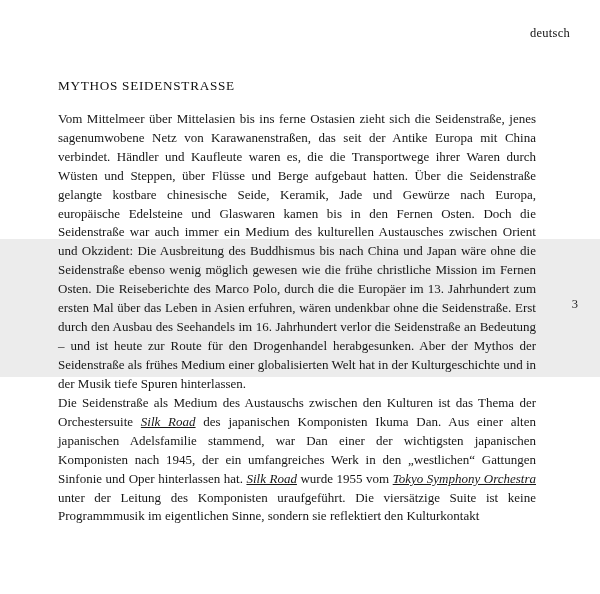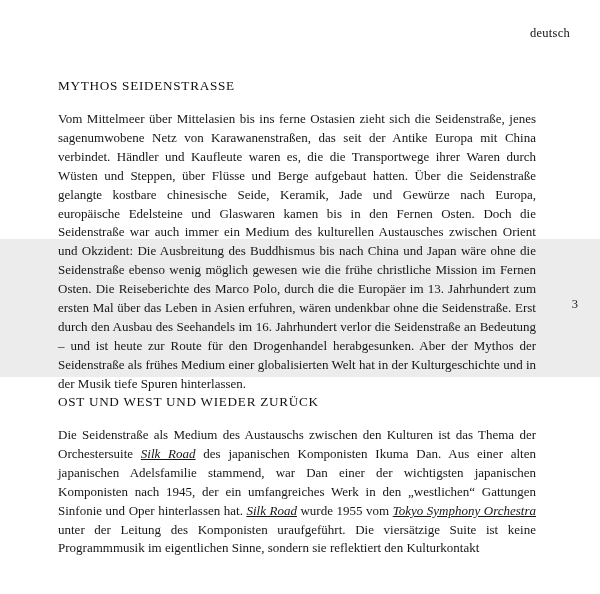--- a/index.html
+++ b/index.html
@@ -93,17 +93,16 @@
   <div class="lang-label">deutsch</div>
 
   <div class="page-number">3</div>
 
   <div class="block-one">
     <h2 class="section-heading">MYTHOS SEIDENSTRASSE</h2>
     <p class="para">Vom Mittelmeer über Mittelasien bis ins ferne Ostasien zieht sich die Seidenstraße, jenes sagenumwobene Netz von Karawanenstraßen, das seit der Antike Europa mit China verbindet. Händler und Kaufleute waren es, die die Transportwege ihrer Waren durch Wüsten und Steppen, über Flüsse und Berge aufgebaut hatten. Über die Seidenstraße gelangte kostbare chinesische Seide, Keramik, Jade und Gewürze nach Europa, europäische Edelsteine und Glaswaren kamen bis in den Fernen Osten. Doch die Seidenstraße war auch immer ein Medium des kulturellen Austausches zwischen Orient und Okzident: Die Ausbreitung des Buddhismus bis nach China und Japan wäre ohne die Seidenstraße ebenso wenig möglich gewesen wie die frühe christliche Mission im Fernen Osten. Die Reiseberichte des Marco Polo, durch die die Europäer im 13. Jahrhundert zum ersten Mal über das Leben in Asien erfuhren, wären undenkbar ohne die Seidenstraße. Erst durch den Ausbau des Seehandels im 16. Jahrhundert verlor die Seidenstraße an Bedeutung – und ist heute zur Route für den Drogenhandel herabgesunken. Aber der Mythos der Seidenstraße als frühes Medium einer globalisierten Welt hat in der Kulturgeschichte und in der Musik tiefe Spuren hinterlassen.</p>
   </div>
 
   <div class="block-two">
-    <h2 class="section-heading heading-2">OST UND WEST UND WIEDER ZURÜCK</h2>
     <p class="para" id="para2"><span>Die Seidenstraße als Medium des Austauschs zwischen den Kulturen ist das Thema der Orchestersuite </span><span class="ital">Silk Road</span><span> des japanischen Komponisten Ikuma Dan. Aus einer alten japanischen Adelsfamilie stammend, war Dan einer der wichtigsten japanischen Komponisten nach 1945, der ein umfangreiches Werk in den „westlichen“ Gattungen Sinfonie und Oper hinterlassen hat. </span><span class="ital">Silk Road</span><span> wurde 1955 vom </span><span class="ital">Tokyo Symphony Orchestra</span><span> unter der Leitung des Komponisten uraufgeführt. Die viersätzige Suite ist keine Programmmusik im eigentlichen Sinne, sondern sie reflektiert den Kulturkontakt</span></p>
   </div>
 
 </div>
 
 </body></html>

